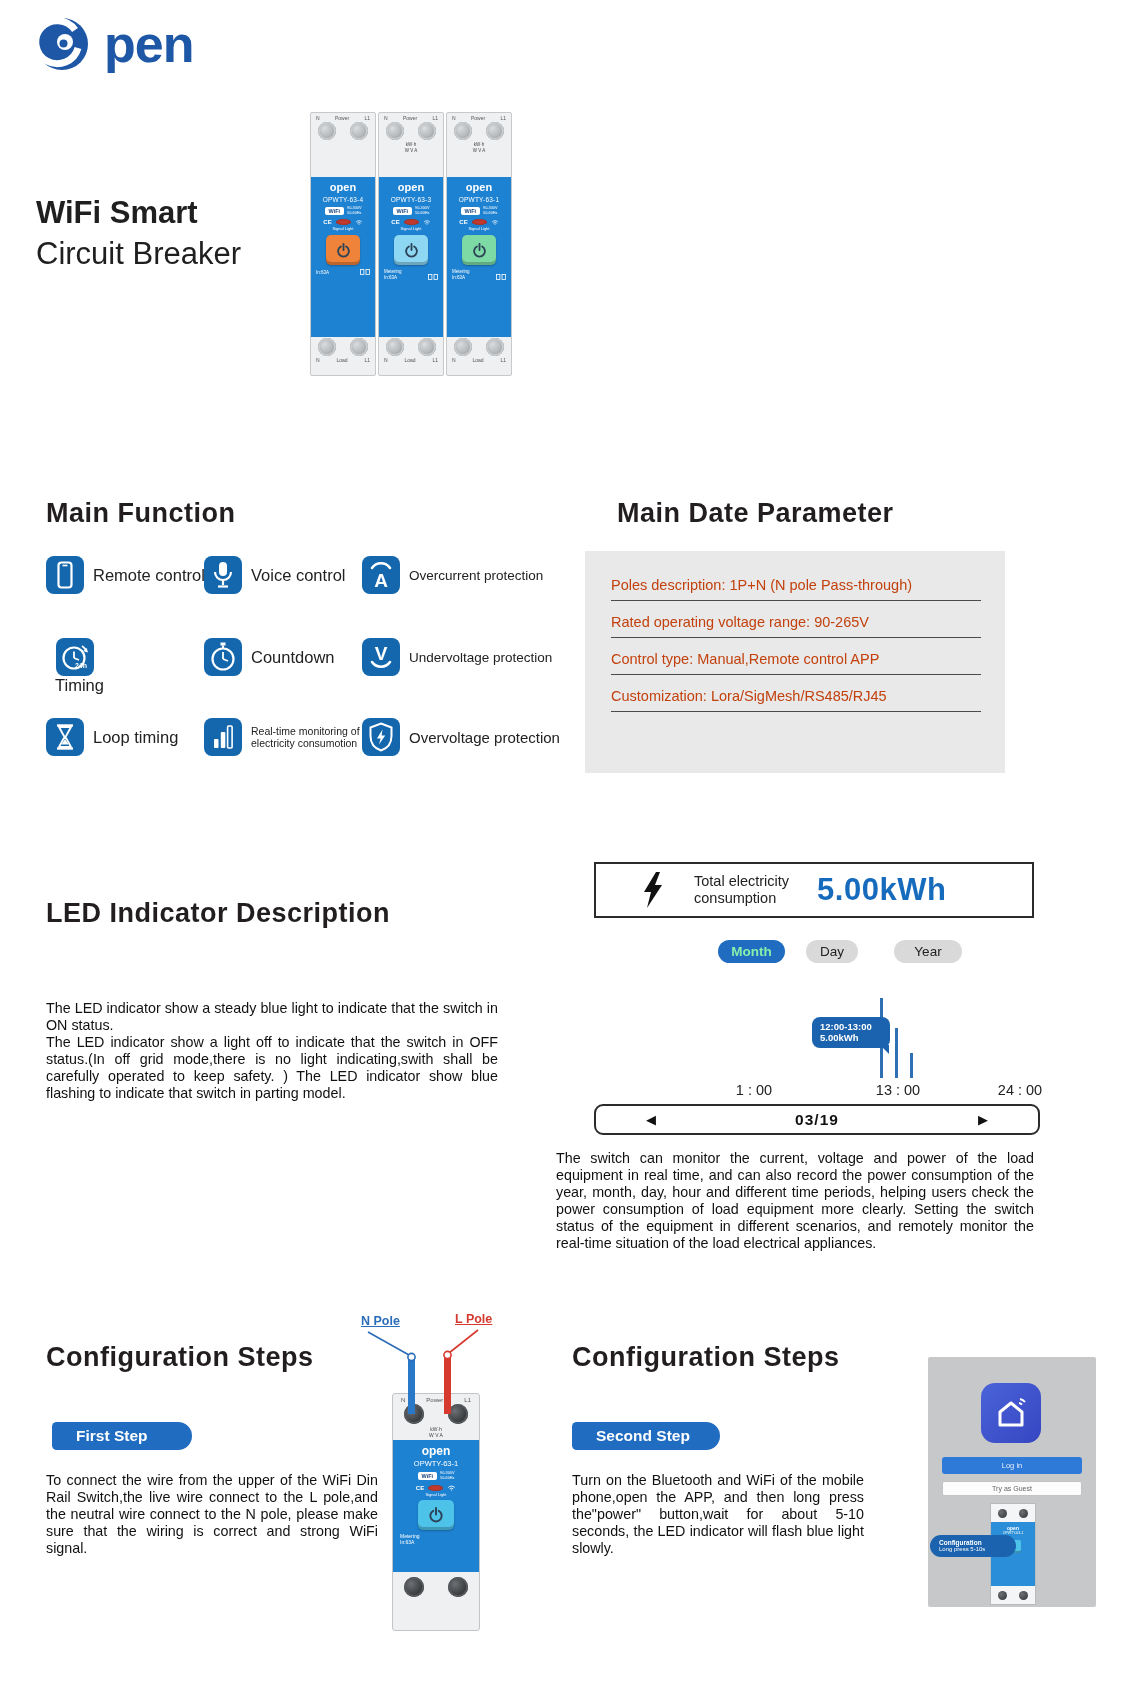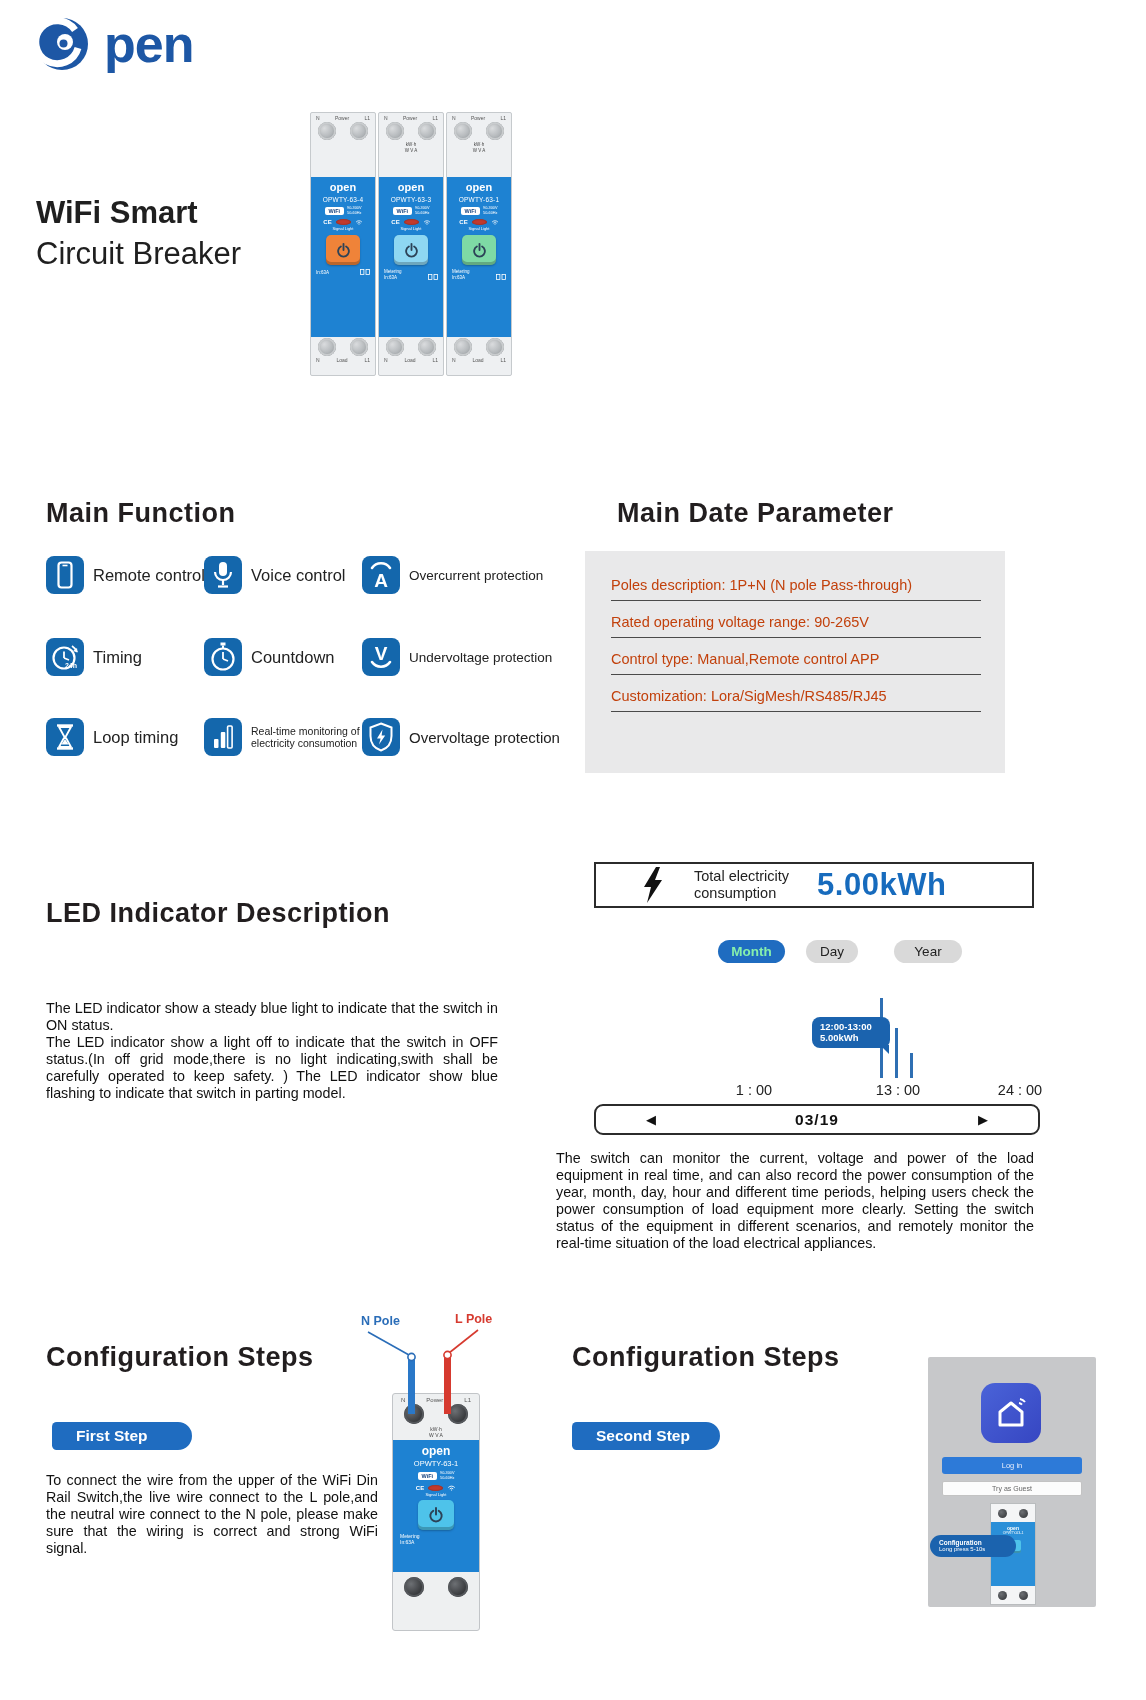--- a/index.html
+++ b/index.html
@@ -56,21 +56,21 @@
   .fi-label.sm{font-size:13.5px;}
   .fi-label.xs{font-size:10.5px;line-height:12.5px;white-space:pre-line;}
   .fi-label.md{font-size:15px;}
 
   
   .param-box{position:absolute;left:585px;top:551px;width:420px;height:222px;background:#e9e9ea;
              box-sizing:border-box;padding:26px 24px 0 26px;}
   .param-row{font-size:14.5px;color:#c2410c;padding-bottom:7px;border-bottom:1.3px solid #4a4a4a;margin-bottom:13px;}
 
   
-  .energy-box{position:absolute;left:594px;top:862px;width:440px;height:46px;border:2px solid #2b2b2b;
+  .energy-box{position:absolute;left:594px;top:862px;width:440px;height:56px;border:2px solid #2b2b2b;
               box-sizing:border-box;display:flex;align-items:center;background:#fff;}
   .energy-label{font-size:14.5px;line-height:17px;color:#222;margin-left:26px;white-space:pre-line;}
   .energy-value{font-size:31px;font-weight:bold;color:#176bbd;margin-left:28px;letter-spacing:.5px;}
   .tab{position:absolute;height:23px;border-radius:12px;background:#d9d9d9;color:#222;
        font-size:13.5px;line-height:23px;text-align:center;border:none;padding:0;cursor:pointer;
        font-family:"Liberation Sans",sans-serif;}
   .tab.active{background:#1f6cc0;color:#86efac;font-weight:bold;}
   .bar{position:absolute;width:3px;background:#2f6fb3;}
   .tooltip{position:absolute;left:812px;top:1017px;width:78px;height:31px;border-radius:8px;background:#1b63ae;
            color:#fff;box-sizing:border-box;padding:5px 0 0 8px;}
@@ -85,21 +85,21 @@
   .nav-date{font-size:15.5px;font-weight:bold;letter-spacing:1px;color:#111;}
 
   
   .para{position:absolute;font-size:14.3px;line-height:17px;color:#111;text-align:justify;white-space:pre-line;}
 
   
   .step-pill{position:absolute;height:28px;background:#1f6cc0;border-radius:6px 18px 18px 6px;color:#fff;
              font-size:15.5px;font-weight:bold;line-height:28px;padding-left:24px;box-sizing:border-box;}
 
   
-  .pole-label{position:absolute;font-size:12.5px;font-weight:bold;}
+  .pole-label{position:absolute;font-size:12.5px;font-weight:bold;text-decoration:underline;}
   .wiring-svg{position:absolute;left:350px;top:1308px;z-index:2;}
   .wbrk{position:absolute;left:392px;top:1393px;width:86px;height:236px;background:#eef0f1;border:1px solid #c2c5c8;
         border-radius:3px;display:flex;flex-direction:column;z-index:1;}
   .wbrk .bk-termlabels{font-size:6px;padding:3px 8px 0 8px;}
   .wbrk-screws{display:flex;justify-content:space-between;padding:1px 11px 0 11px;}
   .screw-dark{width:20px;height:20px;border-radius:50%;
               background:radial-gradient(circle at 35% 35%,#6d7074 0%,#3a3c3f 60%,#232527 100%);
               box-shadow:inset 0 0 0 2px #55585c;}
   .wbrk-meter{text-align:center;font-size:5px;line-height:6px;color:#444;margin-top:2px;}
   .wbrk-body{height:132px;background:#1e82d2;color:#fff;text-align:center;padding-top:5px;box-sizing:border-box;margin-top:2px;}
@@ -388,21 +388,21 @@
   <div class="fi" style="left:362px;top:556px;">
     <span class="fi-icon">
       <svg width="38" height="38" viewBox="0 0 38 38">
         <path d="M10 12 a11 11 0 0 1 18 0" fill="none" stroke="#fff" stroke-width="2.6" stroke-linecap="round"></path>
         <text x="19" y="31" font-size="19" font-weight="bold" fill="#fff" text-anchor="middle" font-family="Liberation Sans, sans-serif">A</text>
       </svg>
     </span>
     <span class="fi-label sm">Overcurrent protection</span>
   </div>
 
-  <div class="fi" style="left:46px;top:638px;">
+  <div class="fi" style="left:46px;top:638px;flex-direction:column;">
     <span class="fi-icon">
       <svg width="38" height="38" viewBox="0 0 38 38">
         <circle cx="18" cy="20" r="10.5" fill="none" stroke="#fff" stroke-width="2.2"></circle>
         <line x1="18" y1="20" x2="18" y2="13.5" stroke="#fff" stroke-width="1.8"></line>
         <line x1="18" y1="20" x2="23" y2="22" stroke="#fff" stroke-width="1.8"></line>
         <path d="M26 8 a13 13 0 0 1 5 6" fill="none" stroke="#fff" stroke-width="1.8"></path>
         <path d="M31 10 l0.6 4.6 -4.4 -1.6 Z" fill="#fff"></path>
         <text x="25" y="30" font-size="7" font-weight="bold" fill="#fff" text-anchor="middle" font-family="Liberation Sans, sans-serif">24h</text>
       </svg>
     </span>
@@ -572,20 +572,21 @@
       </div>
     </div>
     <div class="wbrk-screws wbrk-bottom">
       <span class="screw-dark"></span>
       <span class="screw-dark"></span>
     </div>
   </div>
 
   <div class="hd" style="left:572px;top:1342px;">Configuration Steps</div>
   <div class="step-pill" style="left:572px;top:1422px;width:148px;">Second Step</div>
+  <div class="para" style="left:572px;top:1472px;width:292px;">Turn on the Bluetooth and WiFi of the mobile phone,open the APP, and then long press the"power" button,wait for about 5-10 seconds, the LED indicator will flash blue light slowly.</div>
 
   <div class="phone">
     <div class="app-icon">
       <svg width="44" height="44" viewBox="0 0 44 44">
         <path d="M11 34 V21 L22 12 L33 21 V34 Z" fill="none" stroke="#fff" stroke-width="3" stroke-linejoin="round"></path>
         <path d="M31 8 a8 8 0 0 1 5 3" fill="none" stroke="#fff" stroke-width="2"></path>
         <path d="M30 12 a4.5 4.5 0 0 1 3 1.7" fill="none" stroke="#fff" stroke-width="2"></path>
       </svg>
     </div>
     <button class="login-btn">Log in</button>

